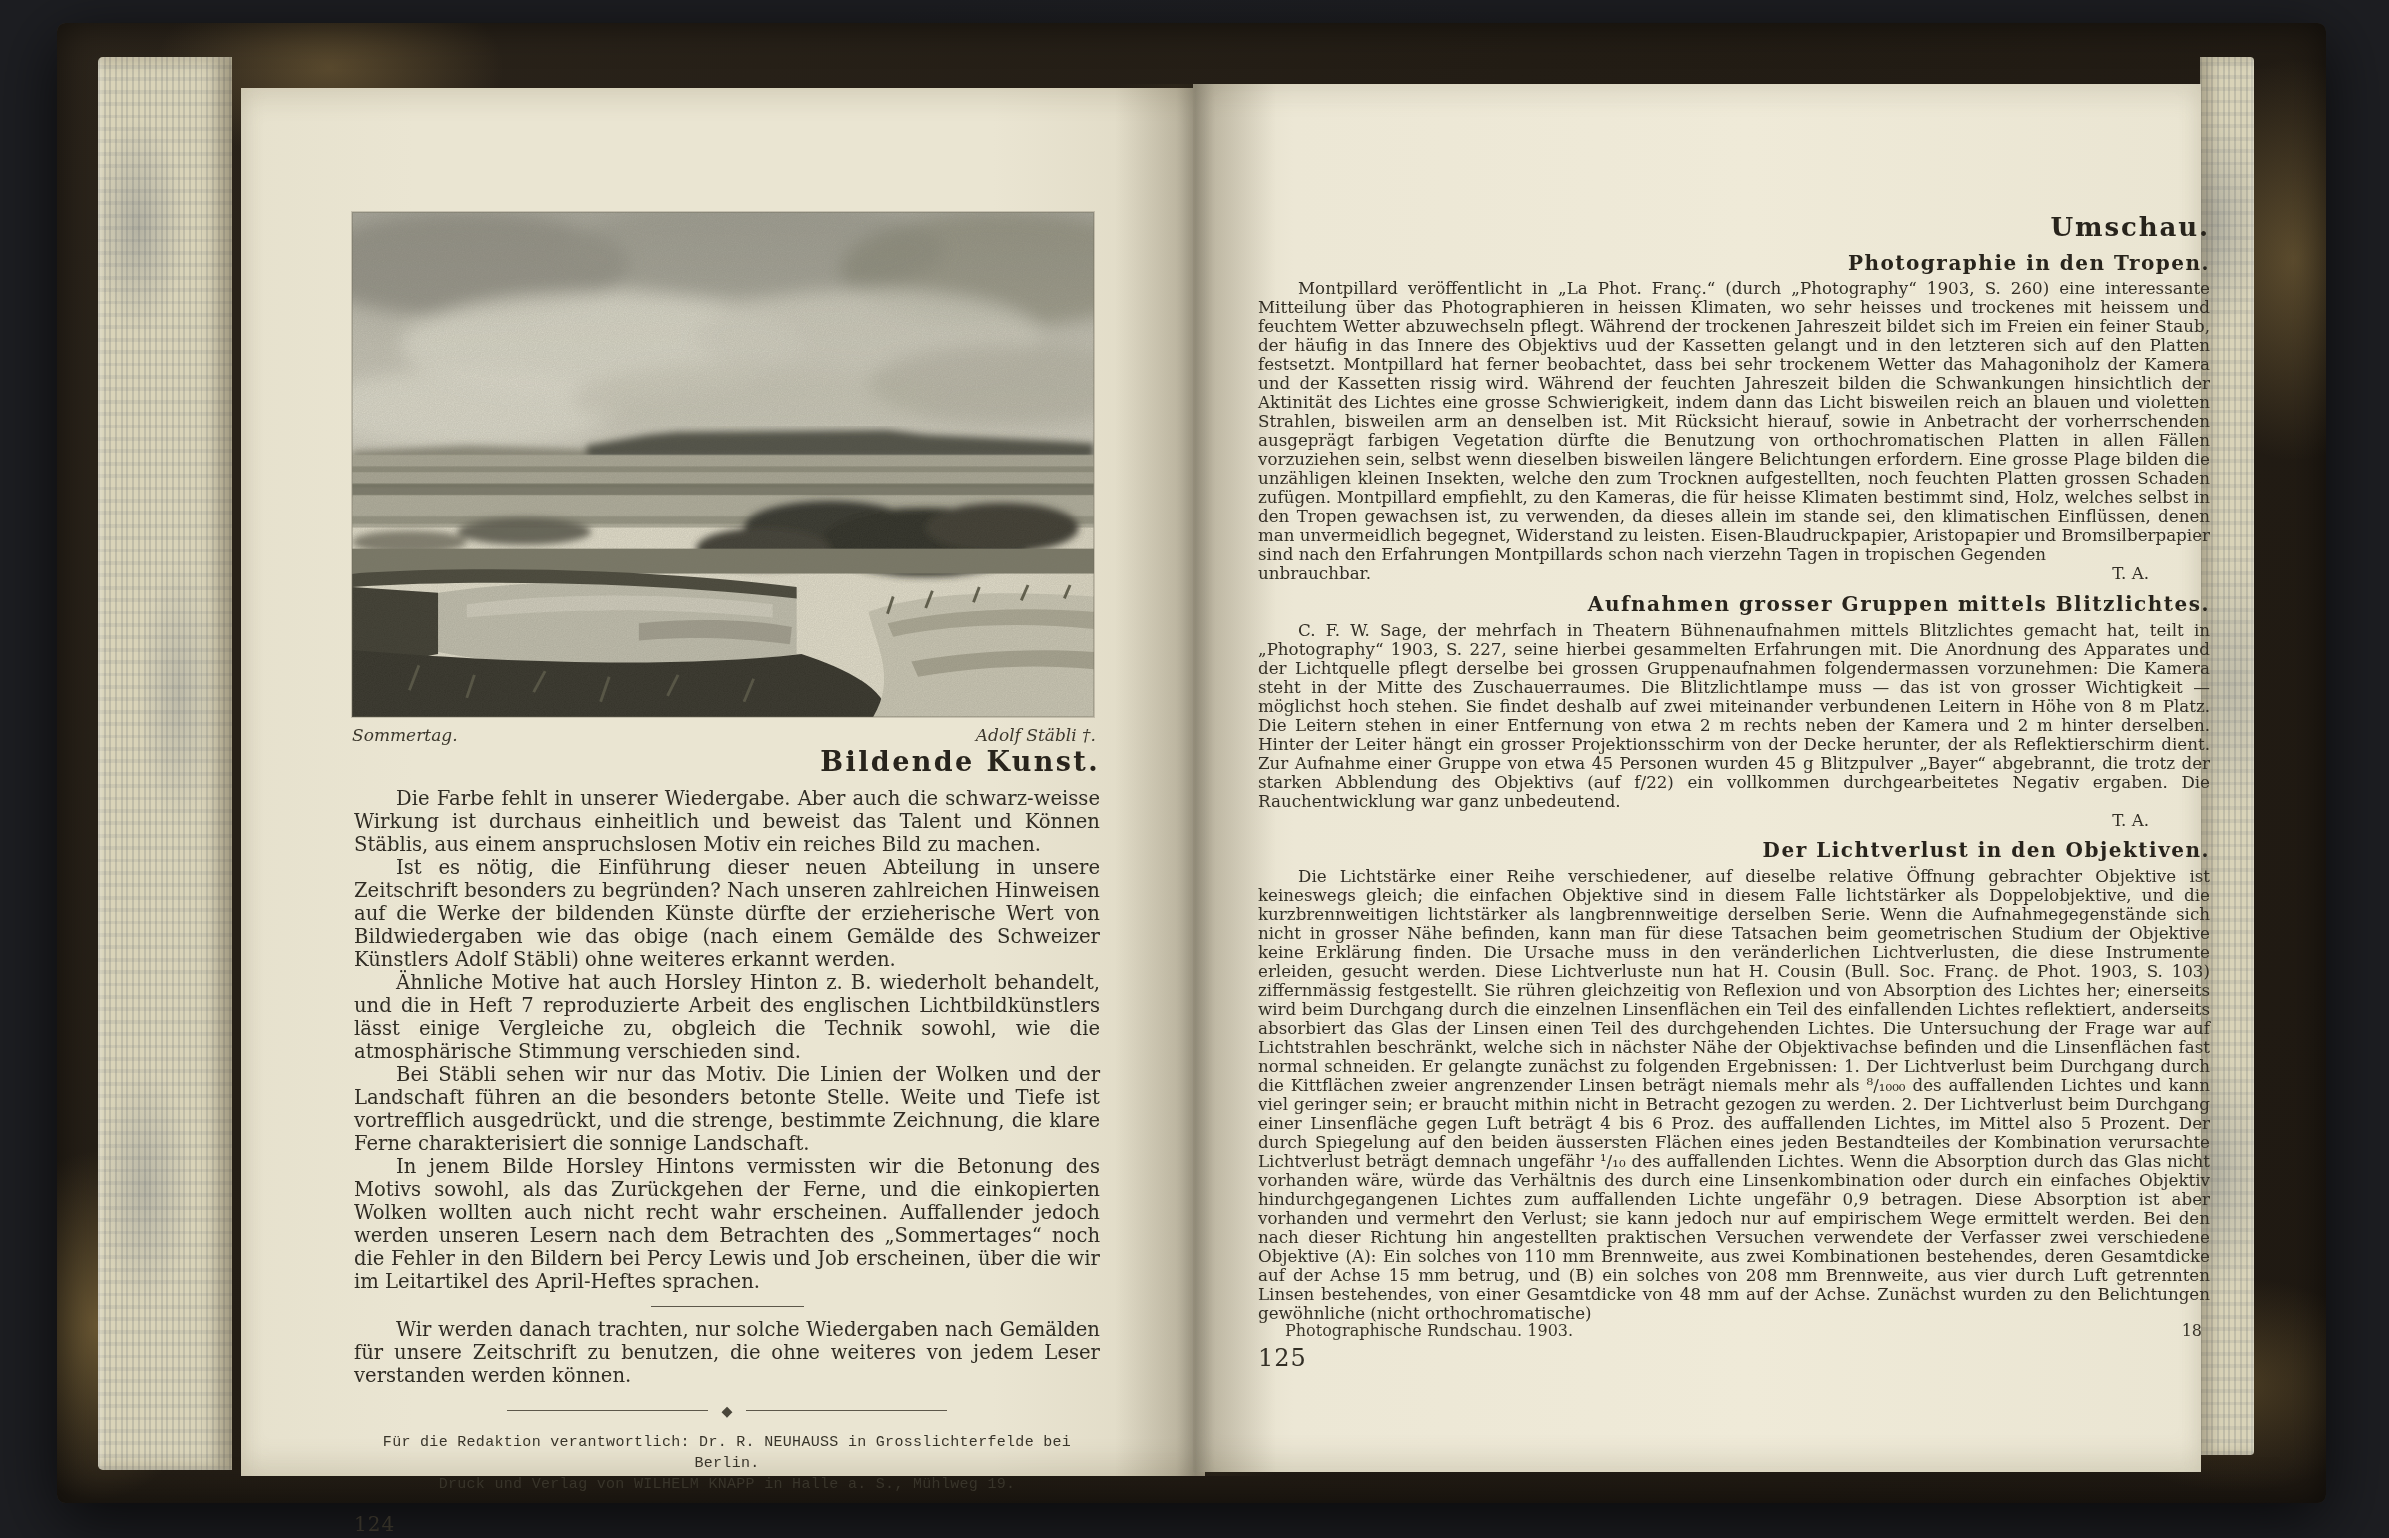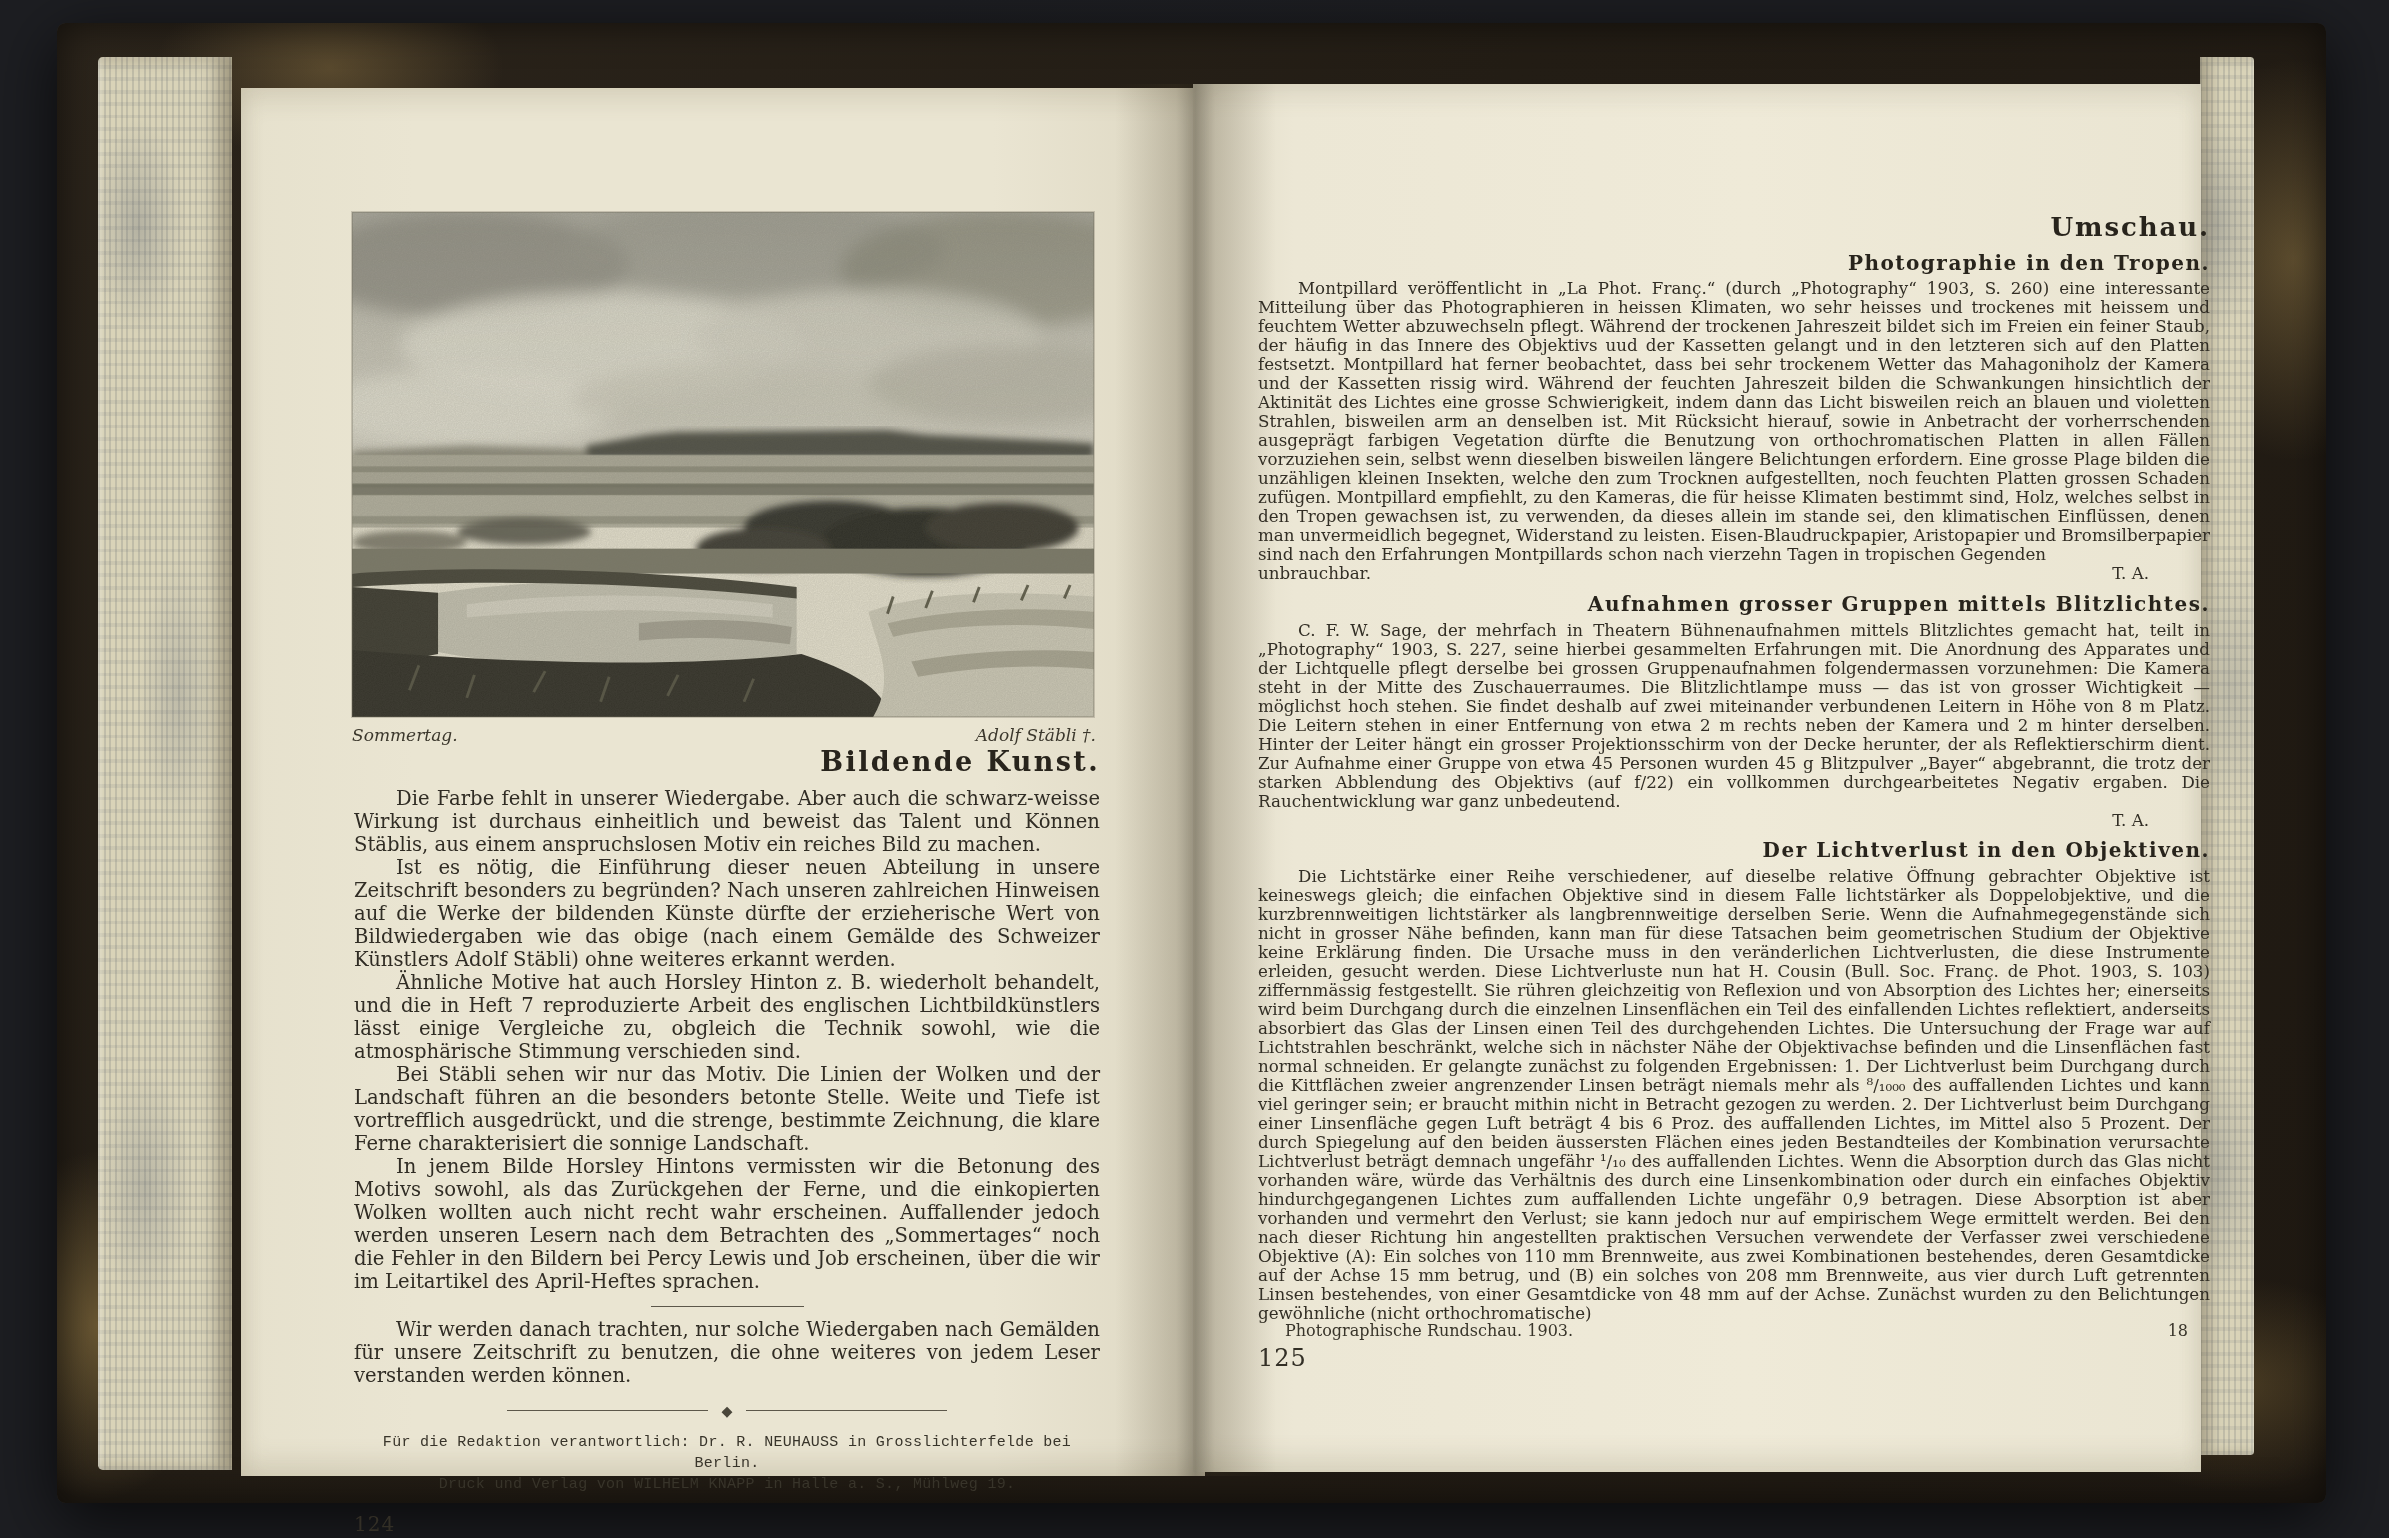--- a/index.html
+++ b/index.html
@@ -67,21 +67,21 @@
   .pagenum{margin-top:17px;text-align:left;font-size:20px;letter-spacing:1px;color:#332f26;}
   
   .content-r{position:absolute;left:65px;top:128px;width:952px;}
   .umschau{margin:0 0 3.8px 0;text-align:right;font-weight:bold;font-size:26px;letter-spacing:1.9px;color:#28241c;}
   .section-heading{margin:8.6px 0 4.8px 0;text-align:right;font-weight:bold;font-size:20px;letter-spacing:1.5px;color:#28241c;}
   .body-r{margin:0;font-size:16.7px;line-height:19px;text-align:justify;text-indent:40px;color:#322e25;}
   .sigrow{display:flex;justify-content:space-between;font-size:16.7px;line-height:19px;color:#322e25;}
   .sigrow .sig-pad{padding-right:61px;}
   .sig-line{text-align:right;padding-right:61px;font-size:16.7px;line-height:19px;color:#322e25;}
   .footer-row{position:absolute;left:65px;top:1237px;width:952px;display:flex;justify-content:space-between;
-    font-size:16px;color:#38342a;padding:0 22px 0 27px;box-sizing:border-box;}
+    font-size:16px;color:#38342a;padding:0 8px 0 27px;box-sizing:border-box;}
   .pagenum-r{position:absolute;left:65px;top:1260px;width:952px;text-align:left;font-size:24px;letter-spacing:1px;color:#332f26;}
 </style>
 </head>
 <body>
 
 <div class="stage">
 
   <div class="cover"></div>
   <div class="edge edge-left"></div>
   <div class="edge edge-right"></div>

